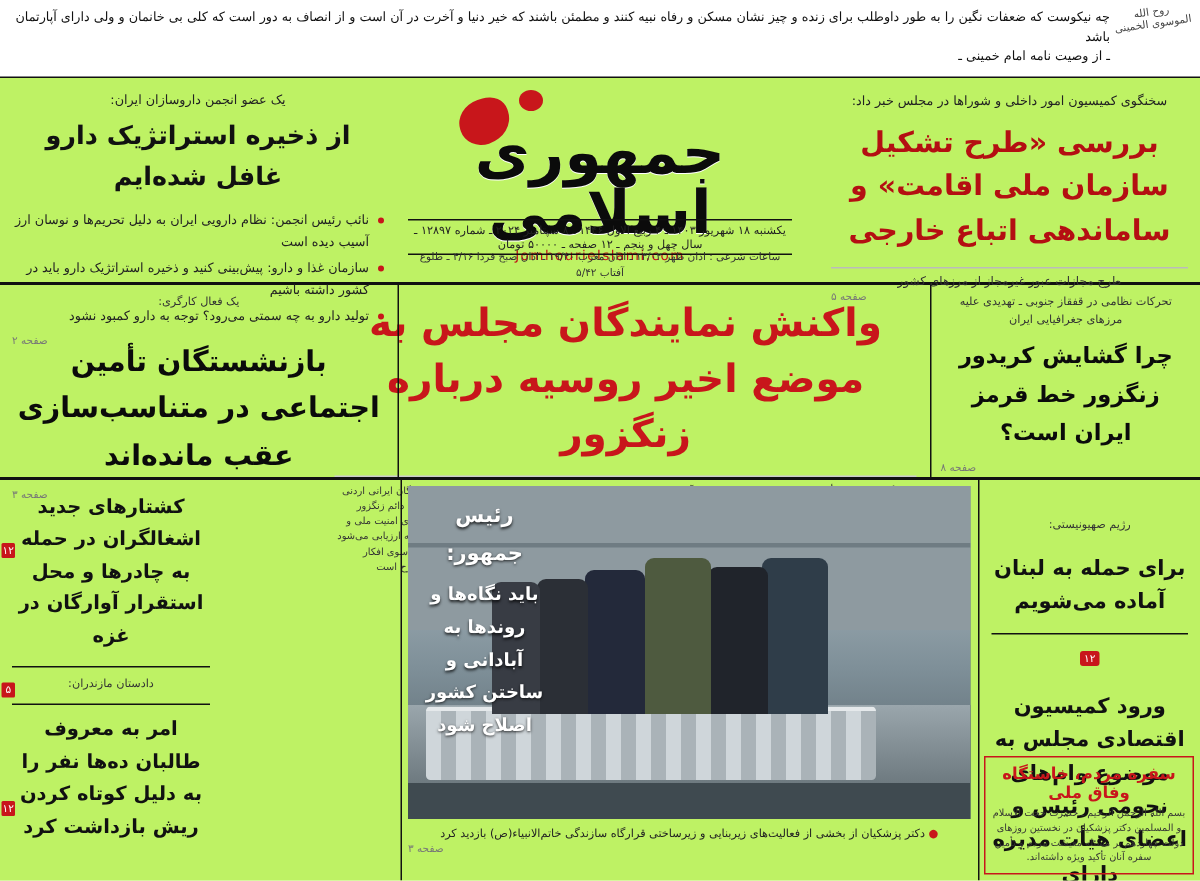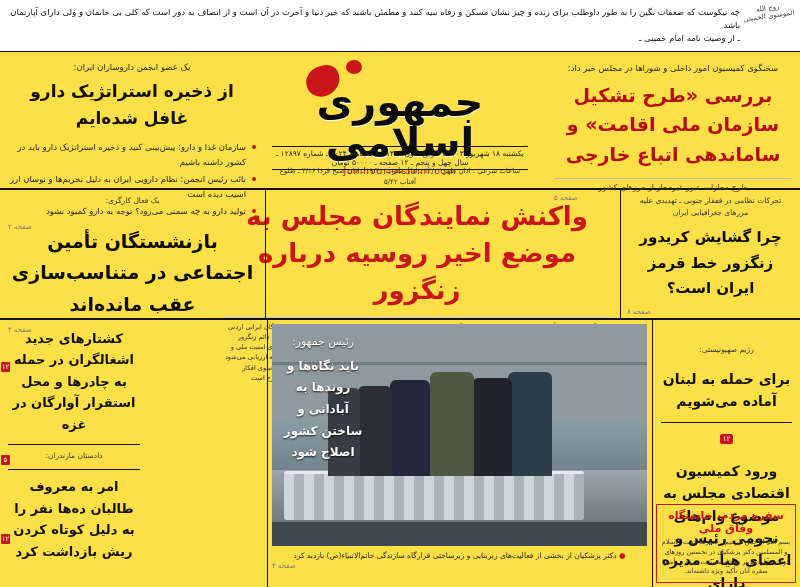--- a/index.html
+++ b/index.html
@@ -2,21 +2,21 @@
 <html lang="fa" dir="rtl"><head>
 <meta charset="utf-8">
 <style>
   html,body{margin:0;padding:0;}
   body{
     width:800px;height:587px;overflow:hidden;
     background:#ffffff;
     font-family:"DejaVu Sans","Liberation Sans",sans-serif;
     color:#111;
   }
-  .page{position:relative;width:800px;height:587px;background:#fde047;}
+  .page{position:relative;width:800px;height:587px;background:#bef264;}
 
   
   .topstrip{
     position:absolute;top:0;left:0;width:800px;height:52px;
     border-bottom:1px solid #111;
     background:#fff;
     box-sizing:border-box;
   }
   .topstrip .quote{
     position:absolute;top:6px;right:60px;left:10px;
@@ -170,21 +170,21 @@
   .p2{left:200px;width:40px;height:98px;background:#20242b;}
   .p3{left:158px;width:44px;height:104px;background:#4e5a3f;}
   .p4{left:118px;width:40px;height:96px;background:#23293a;}
   .p5{left:86px;width:34px;height:90px;background:#2b2f36;}
   .p6{left:56px;width:32px;height:88px;background:#383c44;}
   .cap-left{
     position:absolute;top:8px;left:8px;width:86px;
     font-size:12px;line-height:1.8;font-weight:bold;color:#fff;text-align:center;
     text-shadow:0 1px 2px rgba(0,0,0,.8);
   }
-  .cap-left .role{font-size:11px;font-weight:normal;margin-bottom:4px;display:block;}
+  .cap-left .role{font-size:14px;font-weight:bold;margin-bottom:4px;display:block;}
   .photo-caption{
     margin-top:4px;font-size:7.5px;color:#222;text-align:center;line-height:1.6;
     direction:rtl;
   }
   .photo-caption .dot{color:#c8161b;}
   .photo-pg{font-size:7px;color:#777;text-align:left;}
 
   
   .col-left{
     position:absolute;top:0;left:0;width:148px;height:267px;
@@ -232,22 +232,22 @@
       <div class="logo-title">جمهوری اسلامی</div>
       <div class="logo-sub">Jomhourielslami.com</div>
       <div class="meta-bar">یکشنبه ۱۸ شهریور ۱۴۰۳ ـ ۴ ربیع الاول ۱۴۴۶ ـ ۸ سپتامبر ۲۰۲۴ ـ شماره ۱۲۸۹۷ ـ سال چهل و پنجم ـ ۱۲ صفحه ـ ۵۰۰۰۰ تومان</div>
       <div class="meta-bar2">ساعات شرعی : اذان ظهر ۱۳/۰۲ ـ اذان مغرب ۱۹/۴۰ ـ اذان صبح فردا ۴/۱۶ ـ طلوع آفتاب ۵/۴۲</div>
     </div>
 
     <div class="mh-left">
       <div class="kicker">یک عضو انجمن داروسازان ایران:</div>
       <h2>از ذخیره استراتژیک دارو غافل شده‌ایم</h2>
       <div class="bullets">
+        <div>نائب رئیس انجمن: نظام دارویی ایران به دلیل تحریم‌ها و نوسان ارز آسیب دیده است</div>
         <div>سازمان غذا و دارو: پیش‌بینی کنید و ذخیره استراتژیک دارو باید در کشور داشته باشیم</div>
-        <div>نائب رئیس انجمن: نظام دارویی ایران به دلیل تحریم‌ها و نوسان ارز آسیب دیده است</div>
         <div>تولید دارو به چه سمتی می‌رود؟ توجه به دارو کمبود نشود</div>
       </div>
       <div class="page-num">صفحه ۲</div>
     </div>
   </div>
 
   <div class="band">
 
     <div class="band-right">
       <div class="kicker">تحرکات نظامی در قفقاز جنوبی ـ تهدیدی علیه مرزهای جغرافیایی ایران</div>

